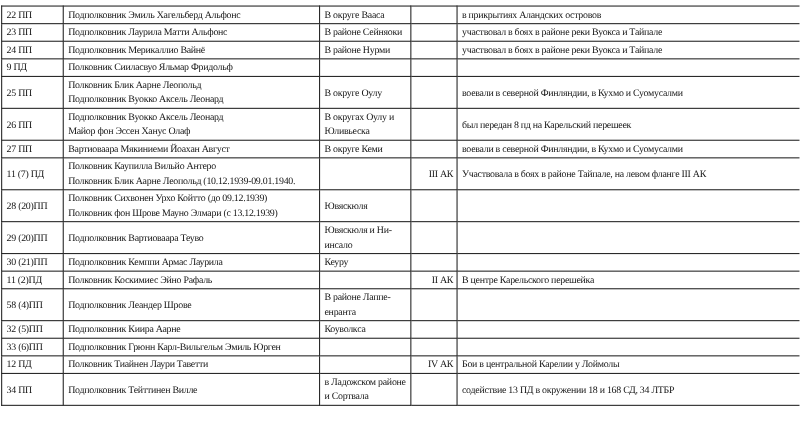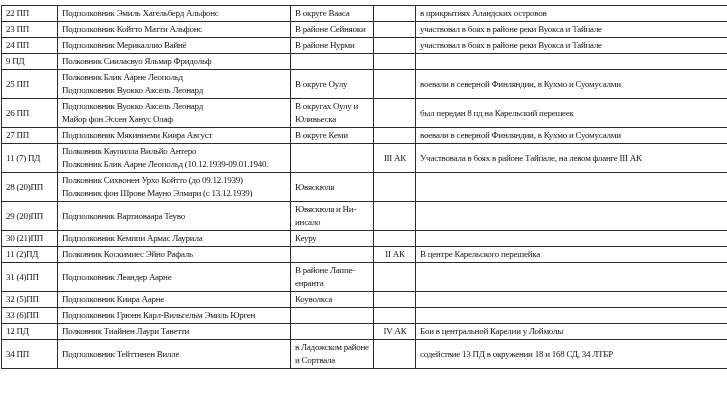--- a/index.html
+++ b/index.html
@@ -30,21 +30,21 @@
     letter-spacing: -0.25px;
     line-height: 13px;
     padding: 1px 3px 1px 4px;
     vertical-align: middle;
     white-space: pre-line;
     overflow: hidden;
   }
   td.c-unit     { padding-left: 4px; }
   td.c-commander{ padding-left: 6px; }
   td.c-location { padding-left: 4px; }
-  td.c-corps    { text-align: center; padding-left: 1px; padding-right: 1px; }
+  td.c-corps    { text-align: right; padding-left: 1px; padding-right: 1px; }
   td.c-notes    { padding-left: 6px; }
 </style>
 </head>
 <body>
 
 <div class="page">
   <table class="scan-table">
     <colgroup>
       <col style="width:56px">
       <col style="width:233px">
@@ -55,21 +55,21 @@
     <tbody id="table-body">
         <tr>
           <td class="c-unit">22 ПП</td>
           <td class="c-commander">Подполковник Эмиль Хагельберд Альфонс</td>
           <td class="c-location">В округе Вааса</td>
           <td class="c-corps"></td>
           <td class="c-notes">в прикрытиях Аландских островов</td>
         </tr>
         <tr>
           <td class="c-unit">23 ПП</td>
-          <td class="c-commander">Подполковник Койтто Матти Альфонс</td>
+          <td class="c-commander">Подполковник Лаурила Матти Альфонс</td>
           <td class="c-location">В районе Сейняоки</td>
           <td class="c-corps"></td>
           <td class="c-notes">участвовал в боях в районе реки Вуокса и Тайпале</td>
         </tr>
         <tr>
           <td class="c-unit">24 ПП</td>
           <td class="c-commander">Подполковник Мерикаллио Вайнё</td>
           <td class="c-location">В районе Нурми</td>
           <td class="c-corps"></td>
           <td class="c-notes">участвовал в боях в районе реки Вуокса и Тайпале</td>
@@ -93,21 +93,21 @@
           <td class="c-unit">26 ПП</td>
           <td class="c-commander">Подполковник Вуокко Аксель Леонард
 Майор фон Эссен Ханус Олаф</td>
           <td class="c-location">В округах Оулу и
 Юливьеска</td>
           <td class="c-corps"></td>
           <td class="c-notes">был передан 8 пд на Карельский перешеек</td>
         </tr>
         <tr>
           <td class="c-unit">27 ПП</td>
-          <td class="c-commander">Подполковник Мякиниеми Киира Август</td>
+          <td class="c-commander">Вартиоваара Мякиниеми Йоахан Август</td>
           <td class="c-location">В округе Кеми</td>
           <td class="c-corps"></td>
           <td class="c-notes">воевали в северной Финляндии, в Кухмо и Суомусалми</td>
         </tr>
         <tr>
           <td class="c-unit">11 (7) ПД</td>
           <td class="c-commander">Полковник Каупилла Вильйо Антеро
 Полковник Блик Аарне Леопольд (10.12.1939-09.01.1940.</td>
           <td class="c-location"></td>
           <td class="c-corps">III АК</td>
@@ -137,22 +137,22 @@
           <td class="c-notes"></td>
         </tr>
         <tr>
           <td class="c-unit">11 (2)ПД</td>
           <td class="c-commander">Полковник Коскимиес Эйно Рафаль</td>
           <td class="c-location"></td>
           <td class="c-corps">II АК</td>
           <td class="c-notes">В центре Карельского перешейка</td>
         </tr>
         <tr>
-          <td class="c-unit">31 (4)ПП</td>
-          <td class="c-commander">Подполковник Леандер Аарне</td>
+          <td class="c-unit">58 (4)ПП</td>
+          <td class="c-commander">Подполковник Леандер Шрове</td>
           <td class="c-location">В районе Лаппе-
 енранта</td>
           <td class="c-corps"></td>
           <td class="c-notes"></td>
         </tr>
         <tr>
           <td class="c-unit">32 (5)ПП</td>
           <td class="c-commander">Подполковник Киира Аарне</td>
           <td class="c-location">Коуволкса</td>
           <td class="c-corps"></td>

